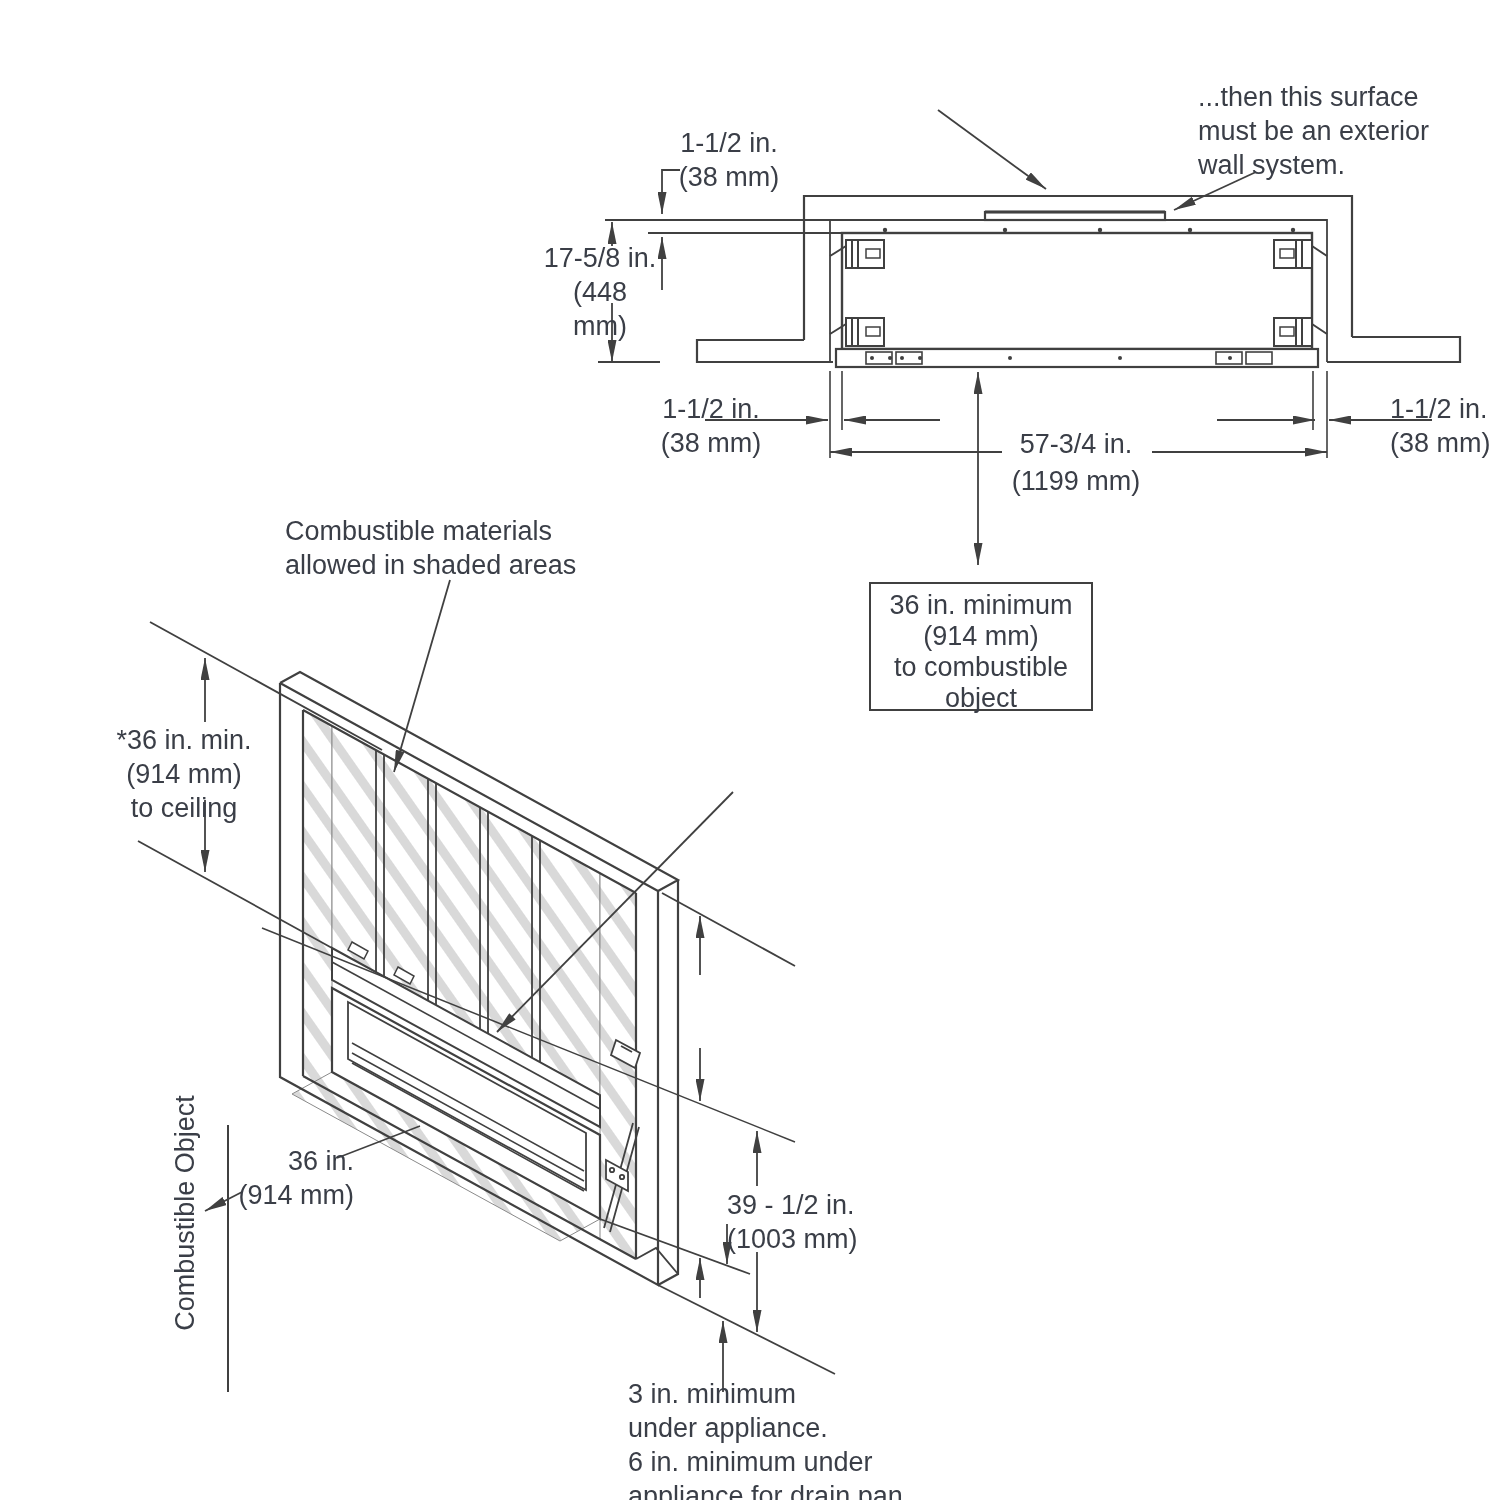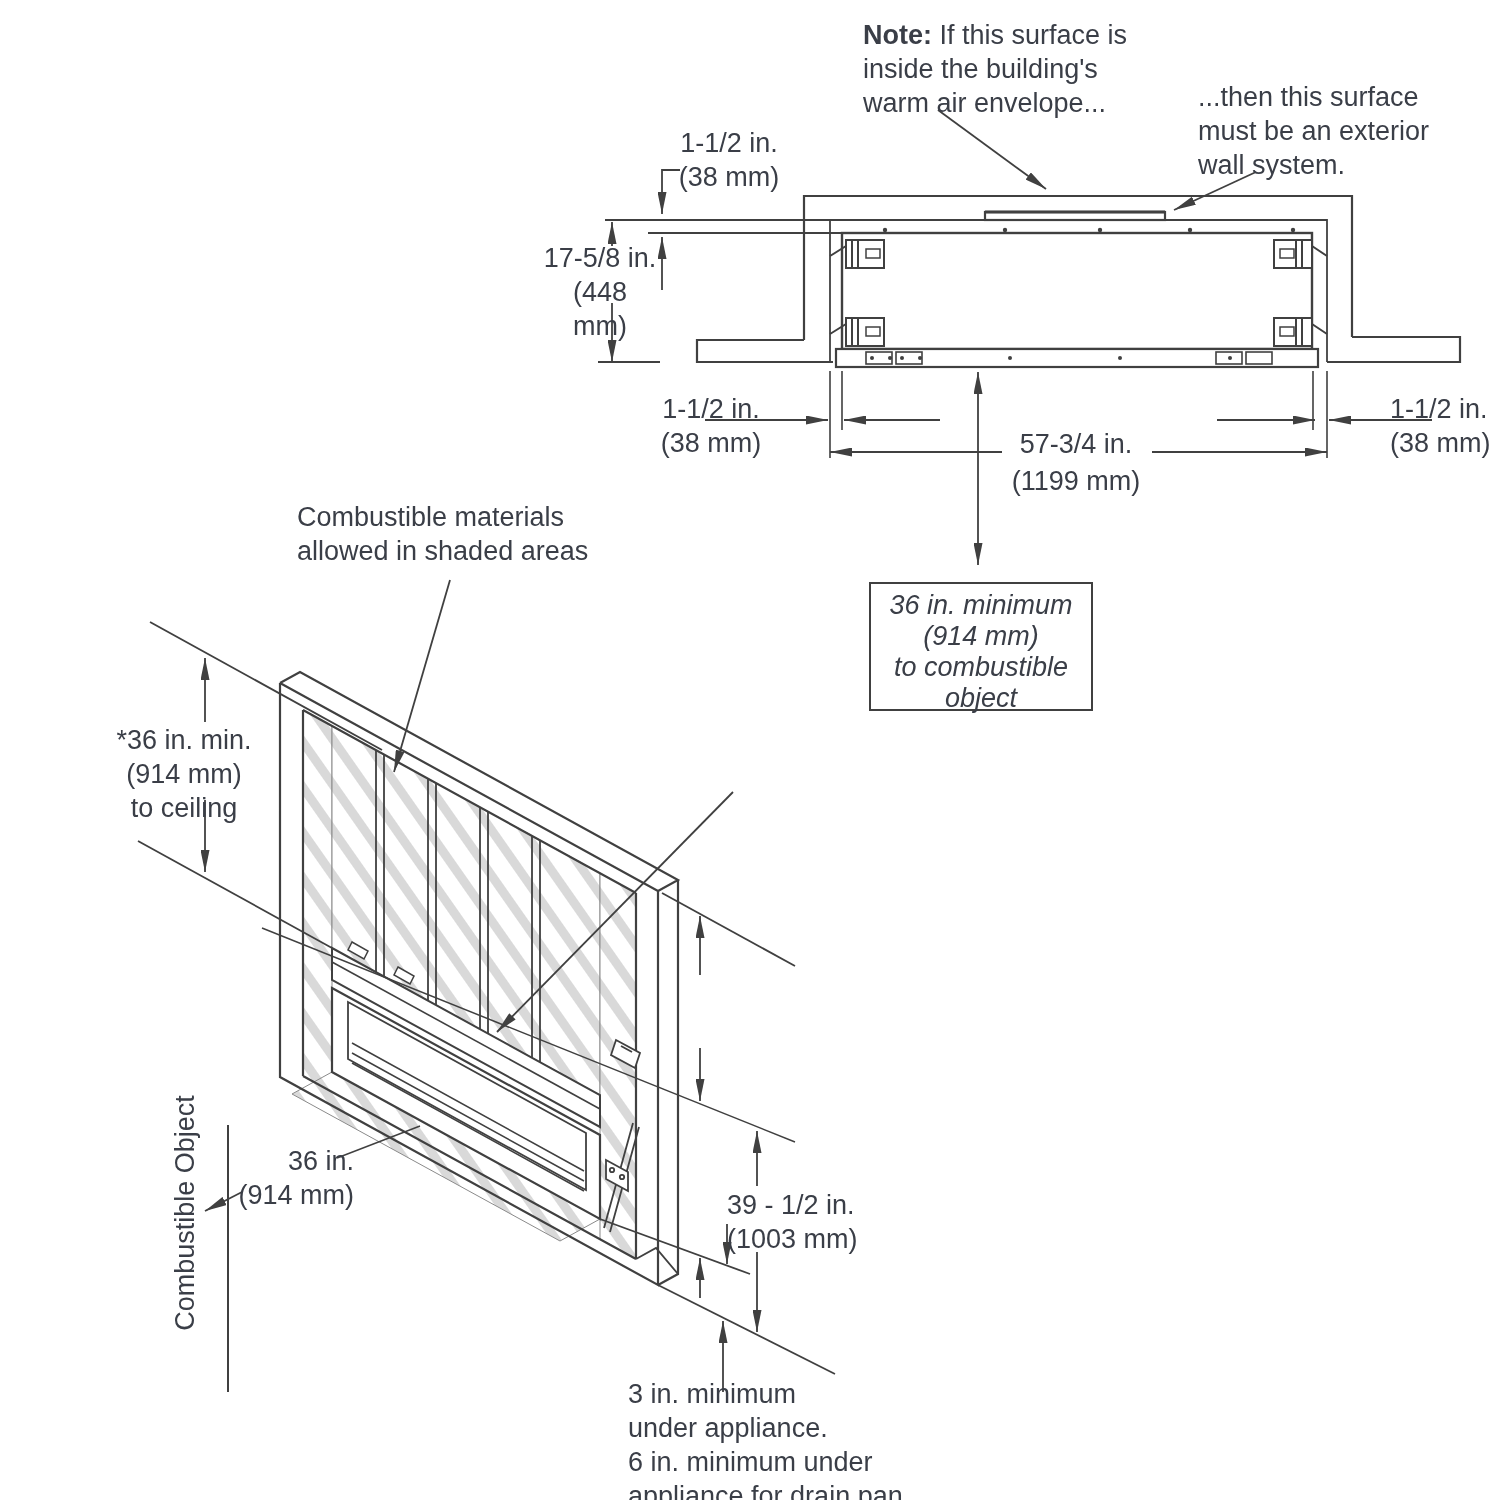--- a/index.html
+++ b/index.html
@@ -2,21 +2,21 @@
 <html><head>
 <meta charset="utf-8">
 <style>
   html,body{margin:0;padding:0;background:#fff;}
   #stage{position:relative;width:1500px;height:1500px;background:#ffffff;overflow:hidden;
          font-family:"Liberation Sans",sans-serif;}
   #stage svg{position:absolute;left:0;top:0;}
   .lbl{position:absolute;font-size:27px;line-height:34px;color:#3a3e47;white-space:pre-line;}
   .c{text-align:center;}
   .r{text-align:center;}
-  .box-lbl{line-height:31px;font-style:italic;}
+  .box-lbl{line-height:31px;}
   .rot{transform:rotate(-90deg);}
 </style>
 </head>
 <body>
 
 <div id="stage">
 
 <svg width="1500" height="1500" viewBox="0 0 1500 1500">
   <defs>
     <marker id="arr" orient="auto-start-reverse" markerUnits="userSpaceOnUse" markerWidth="22" markerHeight="9" refX="22" refY="4.5">
@@ -165,23 +165,20 @@
       <path d="M727,1224 V1264" marker-end="url(#arr)"></path>
       <path d="M700,1298 V1258" marker-end="url(#arr)"></path>
       <path d="M723,1392 V1321" marker-end="url(#arr)"></path>
       <path d="M337,1158 L420,1126" stroke-width="1.5"></path>
       <path d="M242,1192 L205,1211" marker-end="url(#arr)"></path>
       <path d="M228,1125 V1392" stroke-width="2"></path>
     </g>
   </g>
 </svg>
 
-<div class="lbl" style="left:863px;top:18px;width:330px;"><b>Note:</b><span> If this surface is
-inside the building's
-warm air envelope...</span></div>
 
 <div class="lbl" style="left:1158px;top:80px;width:300px;margin-left:40px;">...then this surface
 must be an exterior
 wall system.</div>
 
 <div class="lbl c" style="left:664px;top:126px;width:130px;">1-1/2 in.
 (38 mm)</div>
 
 <div class="lbl r" style="left:543px;top:241px;width:114px;">17-5/8 in.
 (448 mm)</div>
@@ -194,21 +191,21 @@
 <div class="lbl c" style="left:975px;top:464px;width:202px;">(1199 mm)</div>
 
 <div class="lbl" style="left:1390px;top:392px;width:140px;">1-1/2 in.
 (38 mm)</div>
 
 <div class="lbl c box-lbl" style="left:872px;top:590px;width:218px;">36 in. minimum
 (914 mm)
 to combustible
 object</div>
 
-<div class="lbl" style="left:285px;top:500px;width:310px;margin-left:12px;">Combustible materials
+<div class="lbl" style="left:285px;top:514px;width:310px;">Combustible materials
 allowed in shaded areas</div>
 
 <div class="lbl c" style="left:105px;top:723px;width:158px;">*36 in. min.
 (914 mm)
 to ceiling</div>
 
 
 
 <div class="lbl" style="left:727px;top:1188px;width:170px;">39 - 1/2  in.
 (1003 mm)</div>

